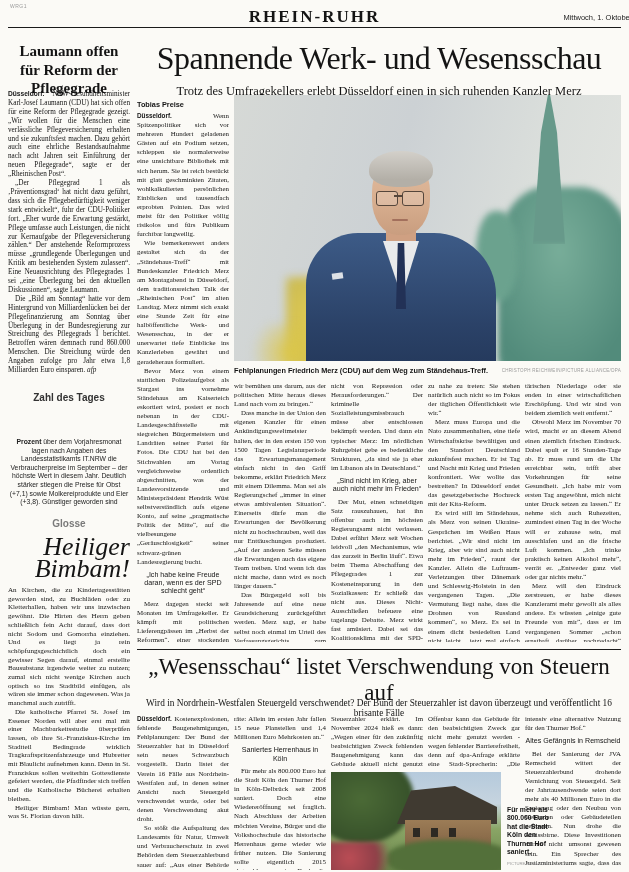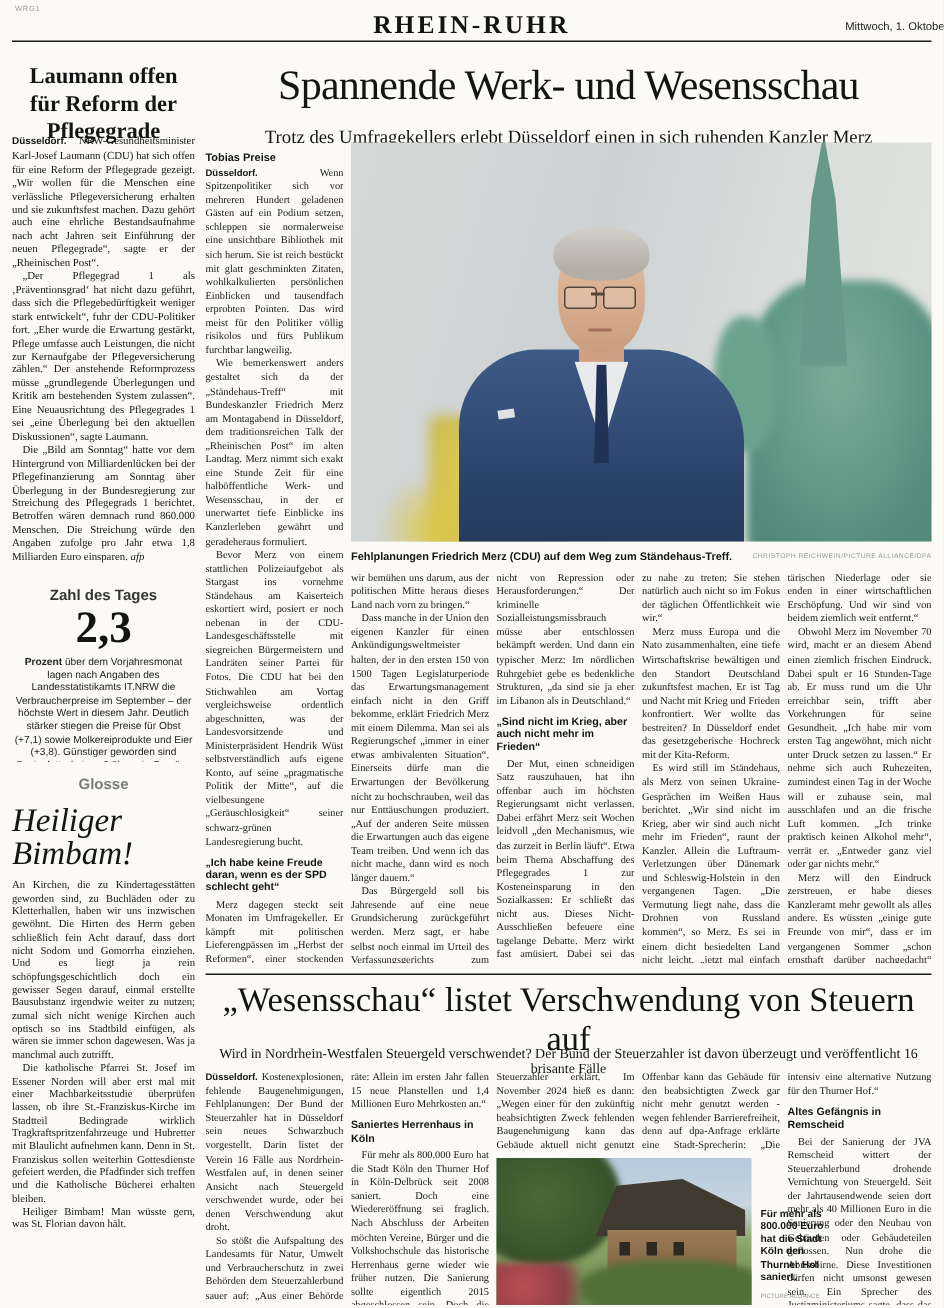--- a/index.html
+++ b/index.html
@@ -12,35 +12,35 @@
               letter-spacing:2px; }
   .page-date { right:8px; top:13px; font:7.5px "Liberation Sans",sans-serif; color:#222; }
   .rule { border-top:1px solid #1a1a1a; height:0; }
   .hdr-rule { left:8px; width:613px; top:27px; }
   
   .bt { text-align:justify; overflow:hidden; }
   .bt p { margin:0; }
   .bt p + p { text-indent:7px; }
   .lead { font-family:"Liberation Sans",sans-serif; font-weight:bold; font-size:.92em; }
   .sign { font-style:italic; }
-  .subhead { font-family:"Liberation Sans",sans-serif; font-weight:bold; line-height:1.18;
-             margin:5px 0 3px !important; text-indent:0 !important; text-align:left; }
+  .subhead { font-family:"Liberation Sans",sans-serif; font-weight:normal; line-height:1.18;
+             margin:5px 0 3px !important; text-indent:0 !important; text-align:center; }
   
   .la-title { left:8px; top:42px; width:122px; text-align:center; font-size:15px; line-height:18.5px; font-weight:bold; }
   .la-body  { left:8px; top:90px; width:122px; height:292px; font-size:7.2px; line-height:8.9px; }
   .zdt-label{ left:8px; top:392px; width:122px; text-align:center; font:bold 10px "Liberation Sans",sans-serif; color:#333; }
   .zdt-value{ left:8px; top:403px; width:122px; text-align:center; font-size:30px; line-height:32px; font-weight:bold; }
   .zdt-desc { left:8px; top:438px; width:122px; height:70px; text-align:center; overflow:hidden;
               font:6.8px/8.6px "Liberation Sans",sans-serif; color:#222; }
   .zdt-desc b { font-weight:bold; }
   .gl-label { left:8px; top:518px; width:122px; text-align:center; font:bold 10px "Liberation Sans",sans-serif; color:#7a7a7a; }
-  .gl-title { left:8px; top:536px; width:122px; text-align:left; font-size:22px; line-height:22px; font-style:italic; }
+  .gl-title { left:8px; top:536px; width:122px; text-align:right; font-size:26px; line-height:22px; font-style:italic; }
   .gl-body  { left:8px; top:586px; width:122px; height:282px; font-size:7.1px; line-height:8.7px; }
   
-  .ma-title    { left:130px; top:40px; width:498px; text-align:center; font-size:28px; line-height:36px; letter-spacing:-.5px; }
+  .ma-title    { left:130px; top:40px; width:498px; text-align:center; font-size:32px; line-height:36px; letter-spacing:-.5px; }
   .ma-subtitle { left:137px; top:84px; width:484px; text-align:center; font-size:12.5px; }
   .ma-byline   { left:137px; top:100px; width:92px; font:bold 7.3px "Liberation Sans",sans-serif; }
   .ma-col  { width:92px; font-size:6.9px; line-height:9.1px; }
   .ma-col1 { left:137px; top:111px; height:531px; }
   .ma-col2 { left:234px; top:381px; height:261px; }
   .ma-col3 { left:331px; top:381px; height:261px; }
   .ma-col4 { left:428px; top:381px; height:261px; }
   .ma-col5 { left:525px; top:381px; width:96px; height:261px; }
   .ma-col .subhead { font-size:7.1px; }
   .ma-caption { left:234px; top:366px; width:300px; font:bold 7.3px "Liberation Sans",sans-serif; }
@@ -121,21 +121,20 @@
   <div class="abs rule hdr-rule"></div>
 
   <div class="abs la-title">Laumann offen für Reform der Pflegegrade</div>
   <div class="abs la-body bt">
     <p><b class="lead">Düsseldorf.</b> <span>NRW-Gesundheitsminister Karl-Josef Laumann (CDU) hat sich offen für eine Reform der Pflegegrade gezeigt. „Wir wollen für die Menschen eine verlässliche Pflegeversicherung erhalten und sie zukunftsfest machen. Dazu gehört auch eine ehrliche Bestandsaufnahme nach acht Jahren seit Einführung der neuen Pflegegrade“, sagte er der „Rheinischen Post“.</span></p>
     <p>„Der Pflegegrad 1 als ‚Präventionsgrad‘ hat nicht dazu geführt, dass sich die Pflegebedürftigkeit weniger stark entwickelt“, fuhr der CDU-Politiker fort. „Eher wurde die Erwartung gestärkt, Pflege umfasse auch Leistungen, die nicht zur Kernaufgabe der Pflegeversicherung zählen.“ Der anstehende Reformprozess müsse „grundlegende Überlegungen und Kritik am bestehenden System zulassen“. Eine Neuausrichtung des Pflegegrades 1 sei „eine Überlegung bei den aktuellen Diskussionen“, sagte Laumann.</p>
     <p><span>Die „Bild am Sonntag“ hatte vor dem Hintergrund von Milliardenlücken bei der Pflegefinanzierung am Sonntag über Überlegung in der Bundesregierung zur Streichung des Pflegegrads 1 berichtet. Betroffen wären demnach rund 860.000 Menschen. Die Streichung würde den Angaben zufolge pro Jahr etwa 1,8 Milliarden Euro einsparen.</span> <i class="sign">afp</i></p>
   </div>
 
   <div class="abs zdt-label">Zahl des Tages</div>
-  <div class="abs zdt-value">2,3</div>
   <div class="abs zdt-desc"><b>Prozent</b> <span>über dem Vorjahresmonat lagen nach Angaben des Landesstatistikamts IT.NRW die Verbraucherpreise im September – der höchste Wert in diesem Jahr. Deutlich stärker stiegen die Preise für Obst (+7,1) sowie Molkereiprodukte und Eier (+3,8). Günstiger geworden sind Speisefette (minus 3,8) sowie Gemüse (minus 3,3).</span></div>
 
   <div class="abs gl-label">Glosse</div>
   <div class="abs gl-title">Heiliger Bimbam!</div>
   <div class="abs gl-body bt">
     <p>An Kirchen, die zu Kindertagesstätten geworden sind, zu Buchläden oder zu Kletterhallen, haben wir uns inzwischen gewöhnt. Die Hirten des Herrn geben schließlich fein Acht darauf, dass dort nicht Sodom und Gomorrha einziehen. Und es liegt ja rein schöpfungsgeschichtlich doch ein gewisser Segen darauf, einmal erstellte Bausubstanz irgendwie weiter zu nutzen; zumal sich nicht wenige Kirchen auch optisch so ins Stadtbild einfügen, als wären sie immer schon dagewesen. Was ja manchmal auch zutrifft.</p>
     <p>Die katholische Pfarrei St. Josef im Essener Norden will aber erst mal mit einer Machbarkeitsstudie überprüfen lassen, ob ihre St.-Franziskus-Kirche im Stadtteil Bedingrade wirklich Tragkraftspritzenfahrzeuge und Hubretter mit Blaulicht aufnehmen kann. Denn in St. Franziskus sollen weiterhin Gottesdienste gefeiert werden, die Pfadfinder sich treffen und die Katholische Bücherei erhalten bleiben.</p>
     <p><span>Heiliger Bimbam! Man wüsste gern, was St. Florian davon hält.</span> </p>
   </div>
 

